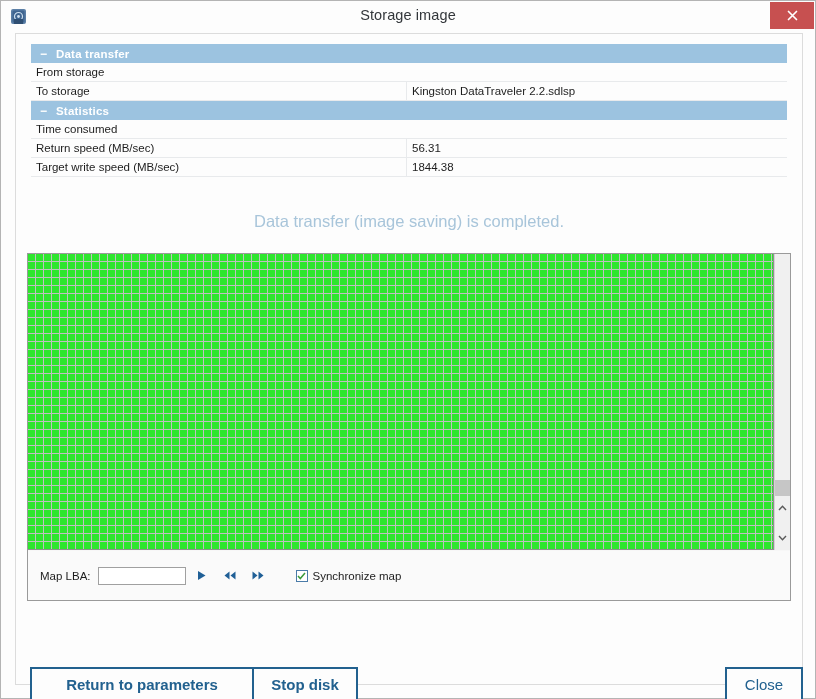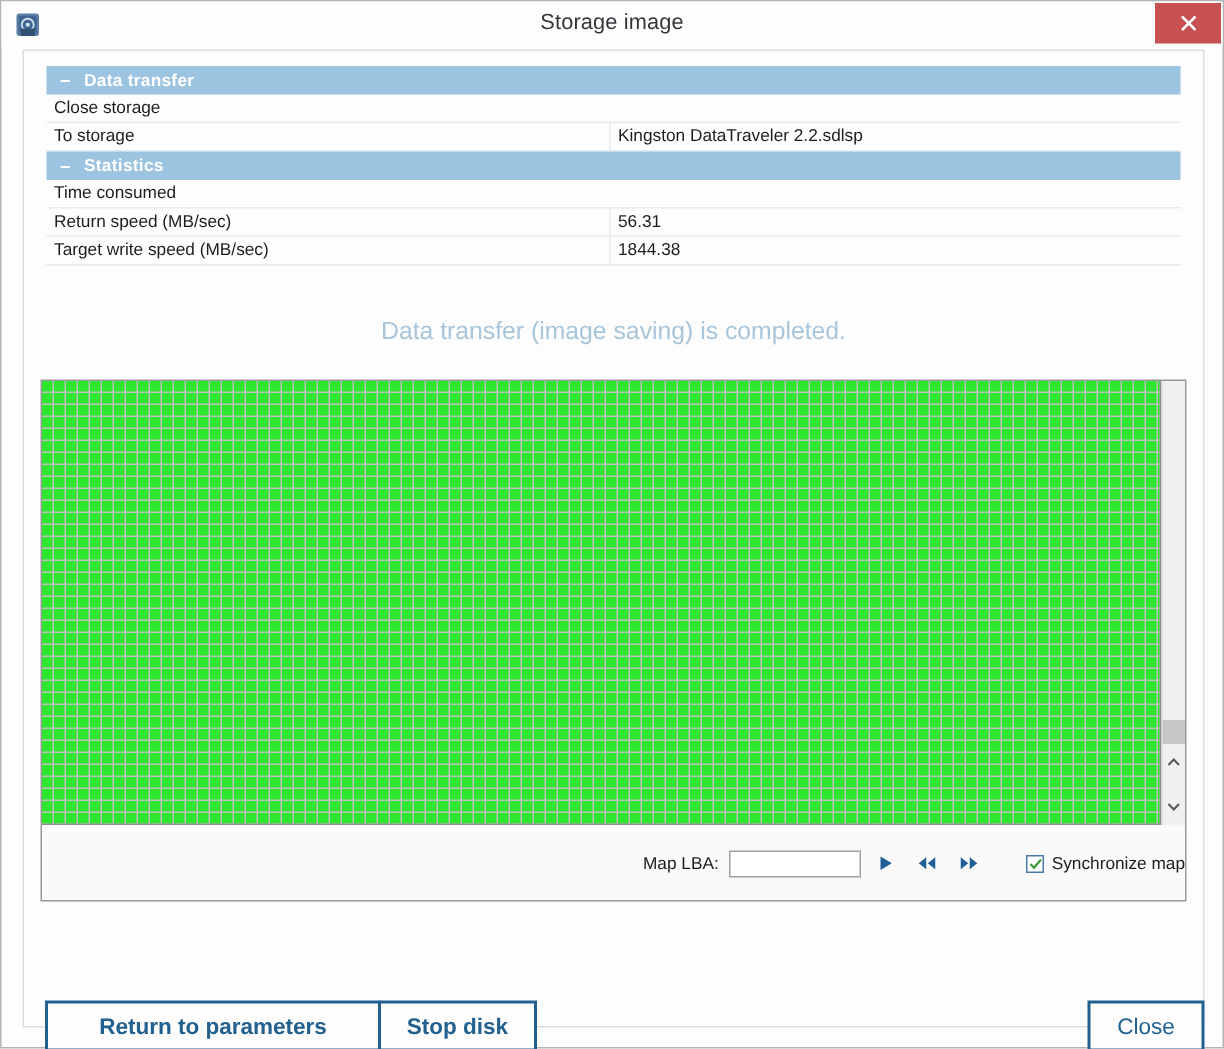--- a/index.html
+++ b/index.html
@@ -203,21 +203,20 @@
   .map-toolbar {
     position: absolute;
     left: 0; top: 297px;
     width: 762px;
     height: 49px;
     display: flex;
     align-items: center;
     padding-left: 12px;
     box-sizing: border-box;
     background: #fafafa;
-    justify-content: flex-end;
   }
   .lba-label {
     font-size: 11.5px;
     color: #1d1d1d;
     margin-right: 7px;
   }
   .lba-input {
     width: 88px;
     height: 18px;
     border: 1px solid #a0a0a0;
@@ -354,21 +353,21 @@
 
   <div class="content-panel">
 
     <div class="info-table">
 
       <div class="sec-header">
         <span class="sec-minus">−</span>
         <span class="sec-title">Data transfer</span>
       </div>
       <div class="info-row">
-        <div class="ir-label">Close storage</div>
+        <div class="ir-label">From storage</div>
       </div>
       <div class="info-row">
         <div class="ir-label">To storage</div>
         <div class="ir-value">Kingston DataTraveler 2.2.sdlsp</div>
       </div>
 
       <div class="sec-header">
         <span class="sec-minus">−</span>
         <span class="sec-title">Statistics</span>
       </div>

